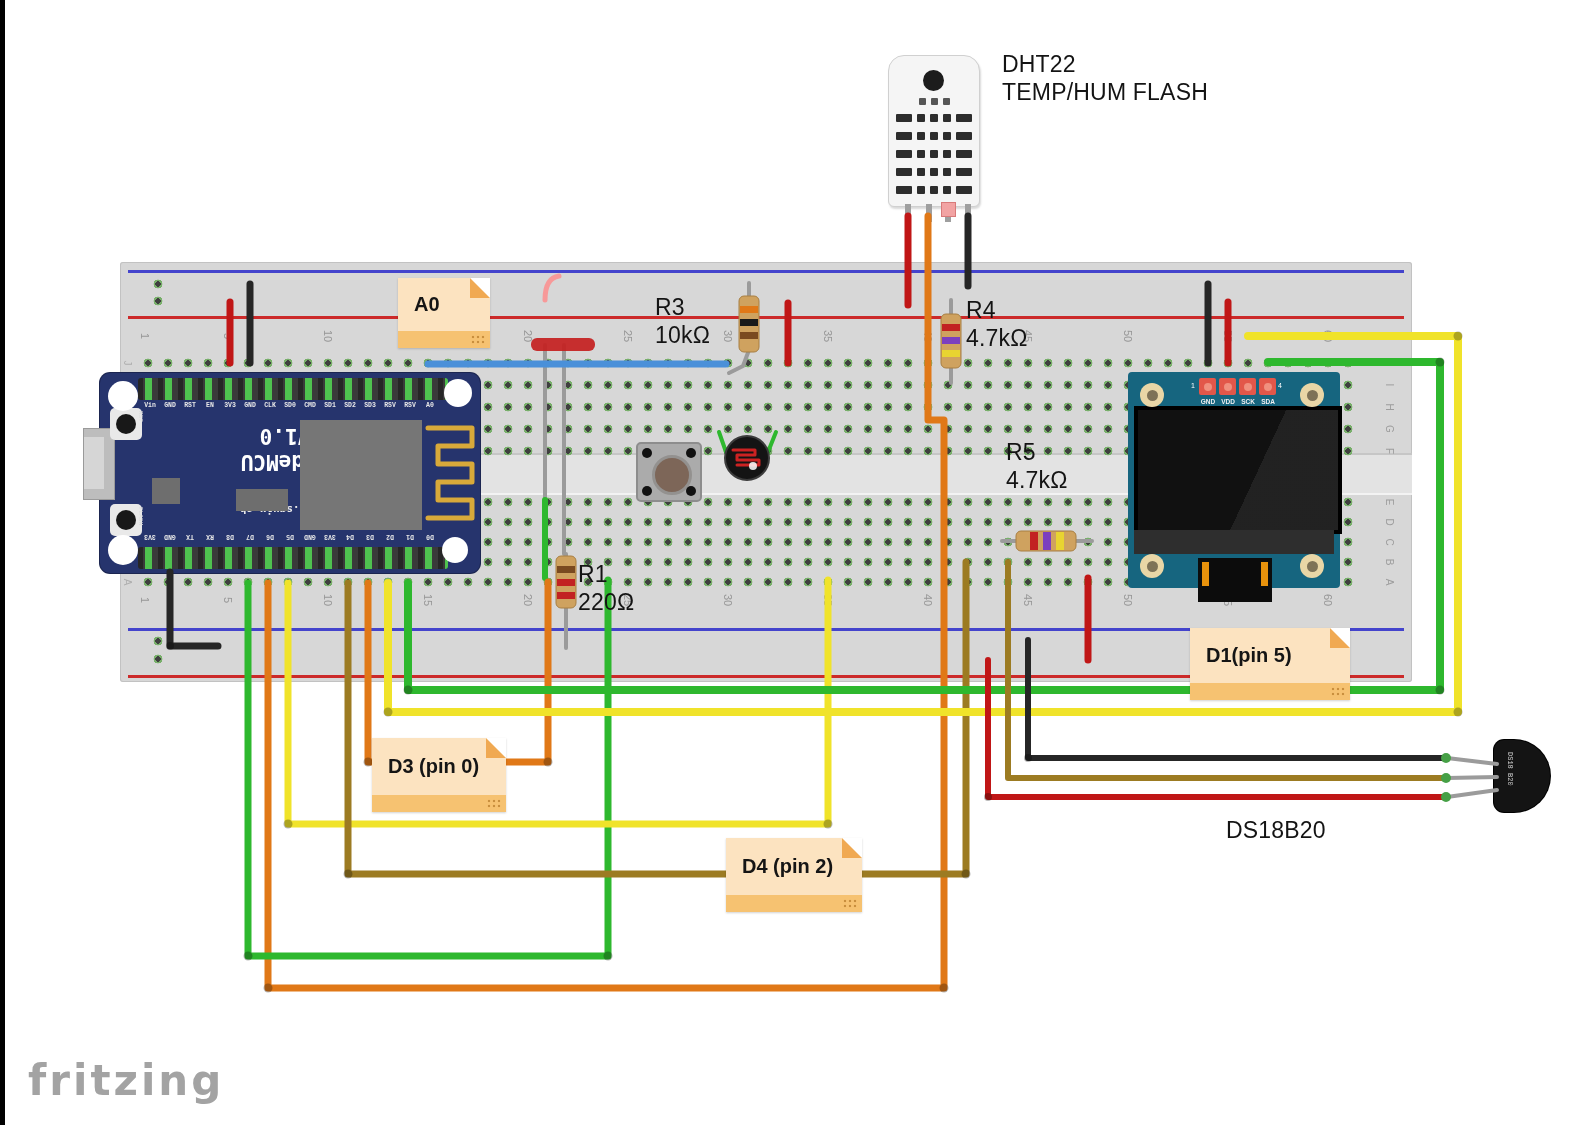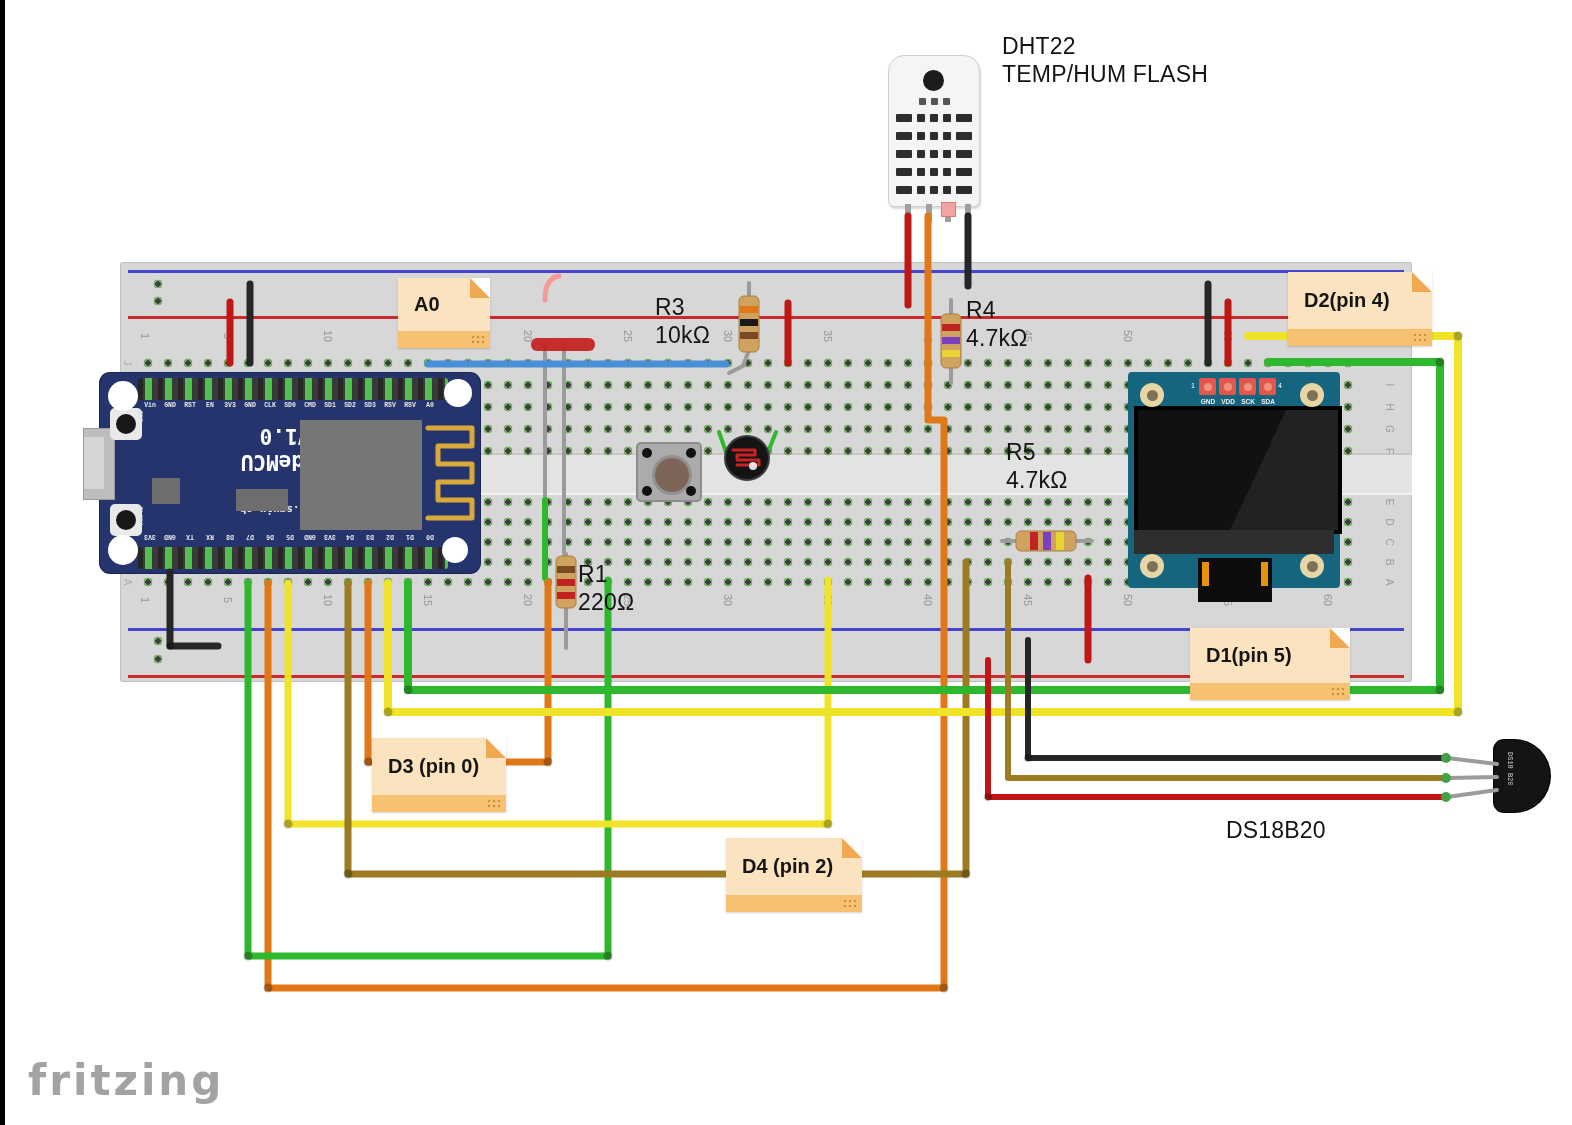--- a/index.html
+++ b/index.html
@@ -484,46 +484,40 @@
 
     <path d="M428,428 h44 v18 h-34 v18 h34 v18 h-34 v18 h34 v18 h-44" stroke="#d8a93a" stroke-width="5" fill="none"></path>
   </svg>
 
   <div class="note" style="left:398px;top:278px;width:92px;height:70px">
     <div class="note-fold"></div>
     <div class="note-strip"></div>
     <span class="note-text">A0</span>
     <div class="note-grip"></div>
   </div>
-  <div class="note" style="left:1288px;top:272px;width:144px;height:74px">
-    <div class="note-fold"></div>
-    <div class="note-strip"></div>
-    <span class="note-text">D2(pin 4)</span>
-    <div class="note-grip"></div>
-  </div>
   <div class="note" style="left:1190px;top:628px;width:160px;height:72px">
     <div class="note-fold"></div>
     <div class="note-strip"></div>
     <span class="note-text">D1(pin 5)</span>
     <div class="note-grip"></div>
   </div>
   <div class="note" style="left:372px;top:738px;width:134px;height:74px">
     <div class="note-fold"></div>
     <div class="note-strip"></div>
     <span class="note-text">D3 (pin 0)</span>
     <div class="note-grip"></div>
   </div>
   <div class="note" style="left:726px;top:838px;width:136px;height:74px">
     <div class="note-fold"></div>
     <div class="note-strip"></div>
     <span class="note-text">D4 (pin 2)</span>
     <div class="note-grip"></div>
   </div>
 
-  <div class="ann" style="left:1002px;top:32px">
+  <div class="ann" style="left:1002px;top:50px">
     <div>DHT22</div>
       <div>TEMP/HUM FLASH</div>
   </div>
   <div class="ann" style="left:655px;top:293px">
     <div>R3</div>
       <div>10kΩ</div>
   </div>
   <div class="ann" style="left:966px;top:296px">
     <div>R4</div>
       <div>4.7kΩ</div>

